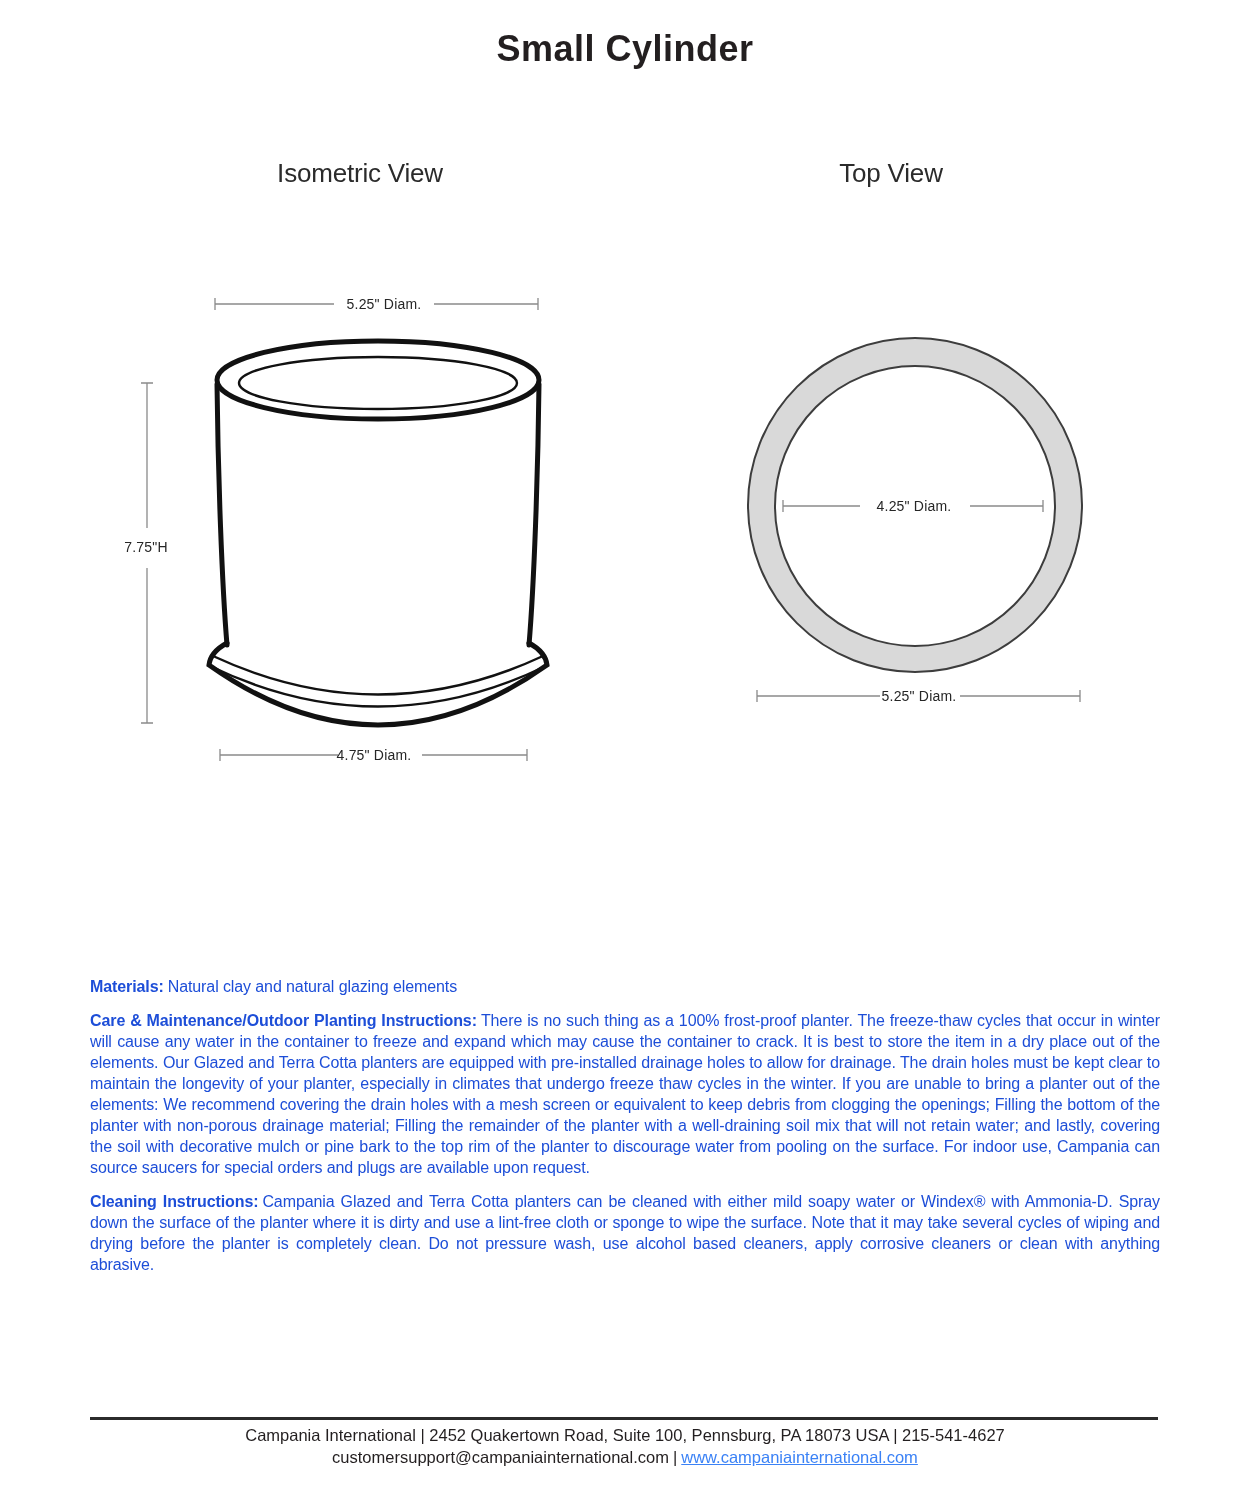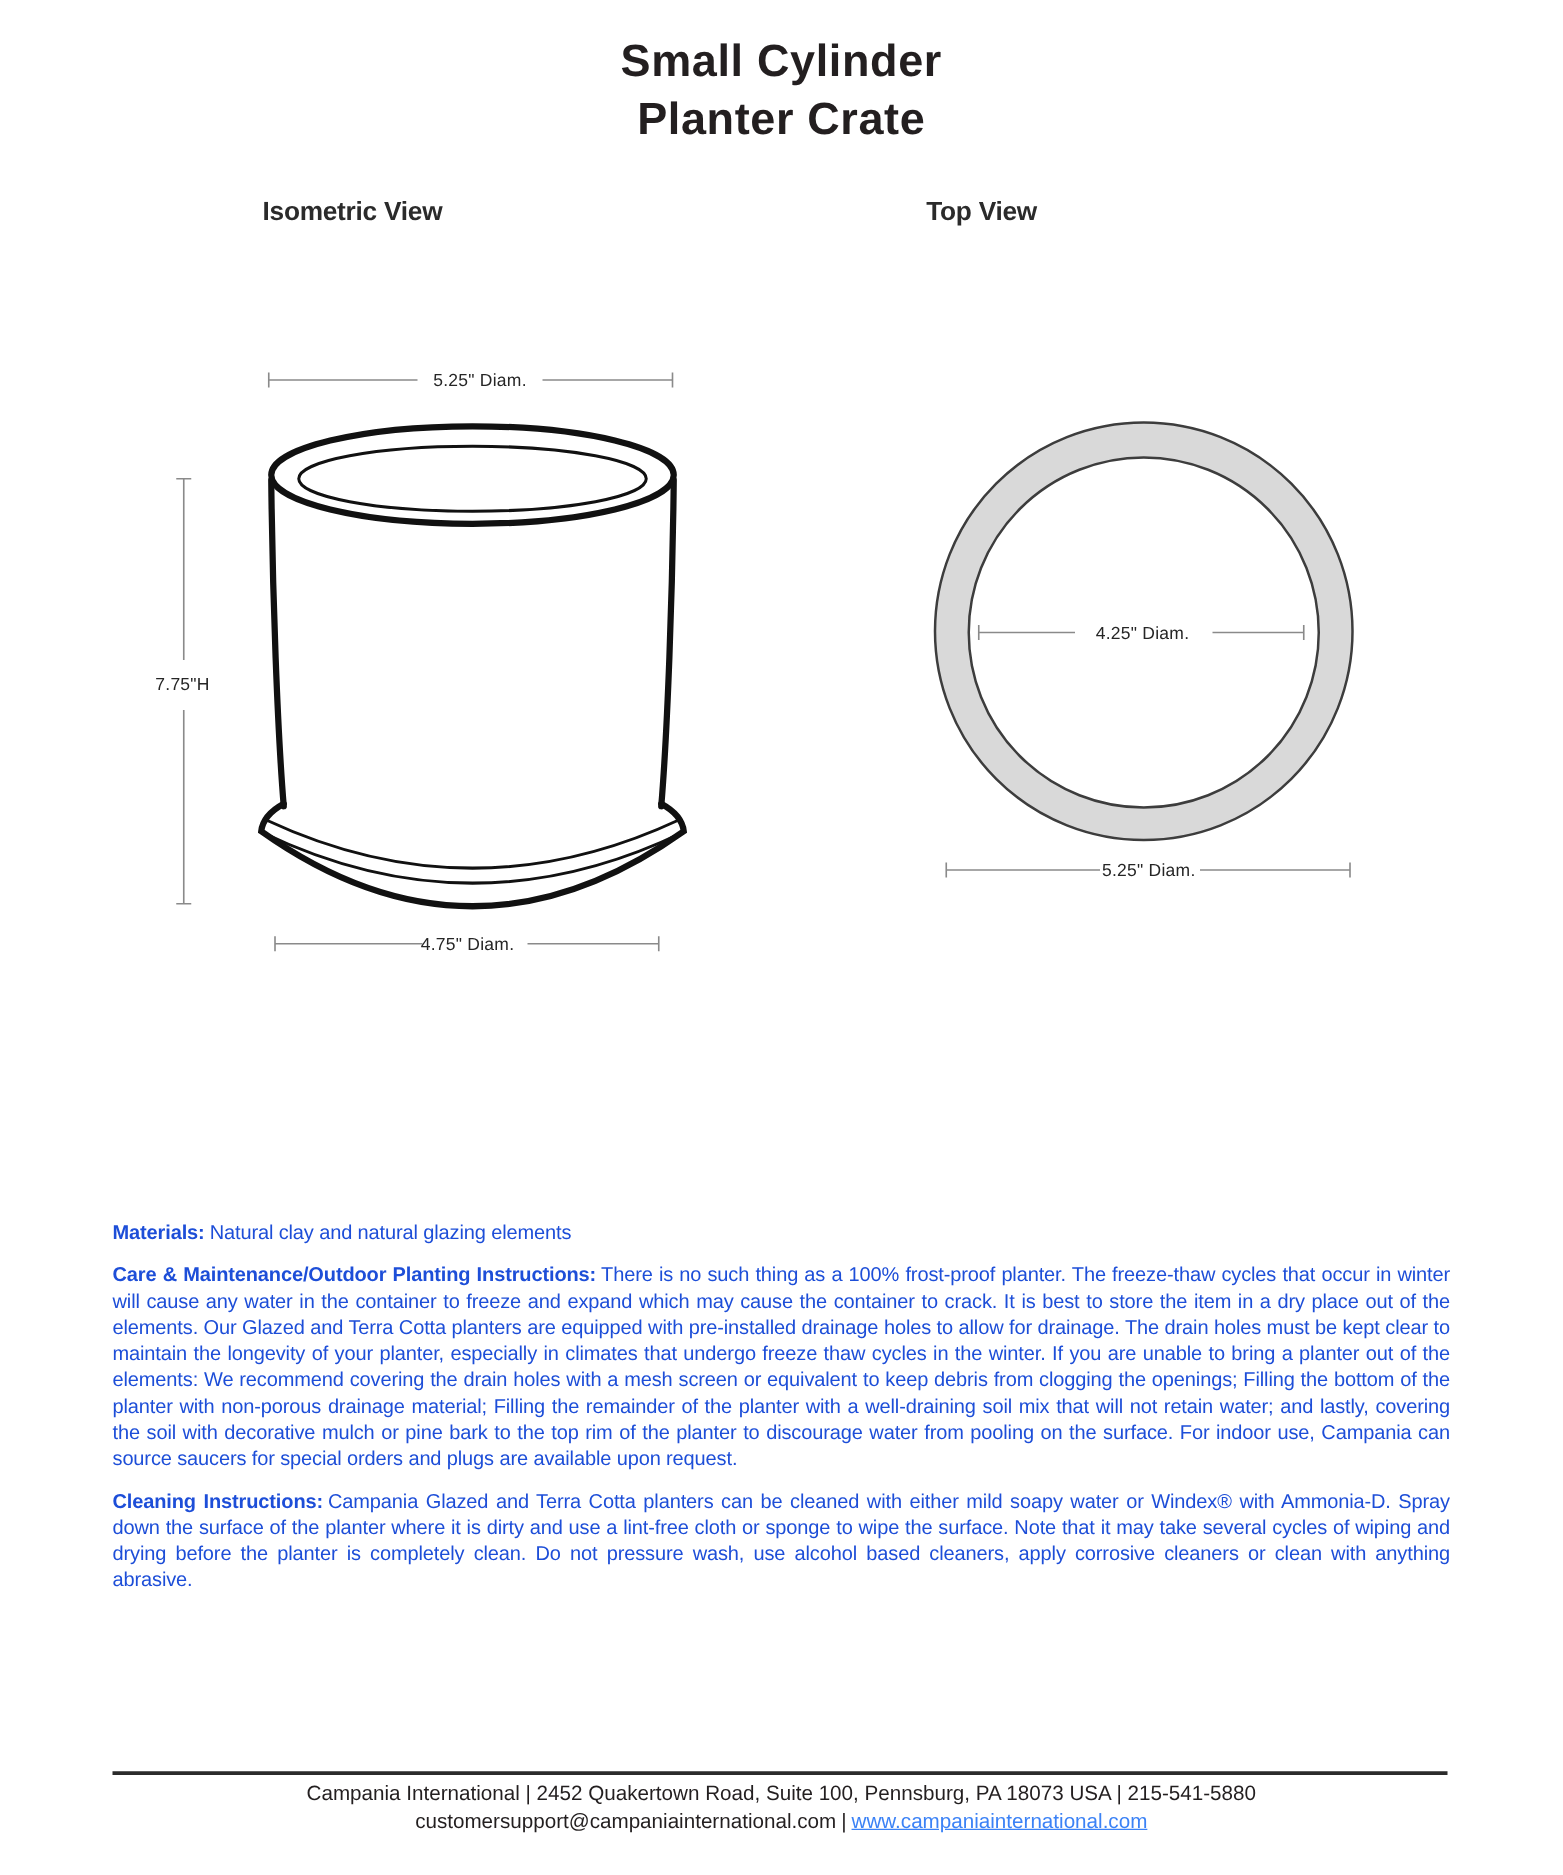--- a/index.html
+++ b/index.html
@@ -25,22 +25,23 @@
     font-size: 36px;
     line-height: 46px;
     font-weight: bold;
     color: #231f20;
     letter-spacing: 0.5px;
   }
   .view-label {
     position: absolute;
     top: 158px;
     width: 300px;
-    font-size: 21px;
-    font-weight: bold;
+    text-align: center;
+    font-size: 26px;
+    font-weight: normal;
     color: #2b2b2b;
     letter-spacing: -0.2px;
   }
   .view-label.iso  { left: 210px; }
   .view-label.top  { left: 741px; }
 
   svg { position: absolute; }
   .iso-svg { left: 110px; top: 285px; }
   .top-svg { left: 730px; top: 320px; }
 
@@ -96,21 +97,20 @@
   }
   .footer .sep { margin: 0 4px; }
 </style>
 </head>
 <body>
 
 <div class="page">
 
   <div class="page-title">
     <div>Small Cylinder</div>
-    <div>Planter Crate</div>
   </div>
 
   <div class="view-label iso">Isometric View</div>
   <div class="view-label top">Top View</div>
 
   <svg class="iso-svg" width="460" height="490" viewBox="0 0 460 490">
 
     <g>
       <path class="dim-line" d="M105 13 V25 M428 13 V25 M105 19 H224 M324 19 H428"></path>
       <text class="dim-text" x="274" y="24" text-anchor="middle">5.25" Diam.</text>
@@ -156,17 +156,17 @@
   <div class="content">
     <p><b class="plabel">Materials:</b><span>Natural clay and natural glazing elements</span></p>
 
     <p><b class="plabel">Care &amp; Maintenance/Outdoor Planting Instructions:</b><span>There is no such thing as a 100% frost-proof planter. The freeze-thaw cycles that occur in winter will cause any water in the container to freeze and expand which may cause the container to crack. It is best to store the item in a dry place out of the elements. Our Glazed and Terra Cotta planters are equipped with pre-installed drainage holes to allow for drainage. The drain holes must be kept clear to maintain the longevity of your planter, especially in climates that undergo freeze thaw cycles in the winter. If you are unable to bring a planter out of the elements: We recommend covering the drain holes with a mesh screen or equivalent to keep debris from clogging the openings; Filling the bottom of the planter with non-porous drainage material; Filling the remainder of the planter with a well-draining soil mix that will not retain water; and lastly, covering the soil with decorative mulch or pine bark to the top rim of the planter to discourage water from pooling on the surface. For indoor use, Campania can source saucers for special orders and plugs are available upon request.</span></p>
 
     <p><b class="plabel">Cleaning Instructions:</b><span>Campania Glazed and Terra Cotta planters can be cleaned with either mild soapy water or Windex® with Ammonia-D. Spray down the surface of the planter where it is dirty and use a lint-free cloth or sponge to wipe the surface. Note that it may take several cycles of wiping and drying before the planter is completely clean. Do not pressure wash, use alcohol based cleaners, apply corrosive cleaners or clean with anything abrasive.</span></p>
   </div>
 
   <div class="footer-rule"></div>
   <div class="footer">
-    <div>Campania International | 2452 Quakertown Road, Suite 100, Pennsburg, PA 18073 USA | 215-541-5880</div>
+    <div>Campania International | 2452 Quakertown Road, Suite 100, Pennsburg, PA 18073 USA | 215-541-4627</div>
     <div><span>customersupport@campaniainternational.com</span><span class="sep">|</span><a>www.campaniainternational.com</a></div>
   </div>
 
 </div>
 
 </body></html>

